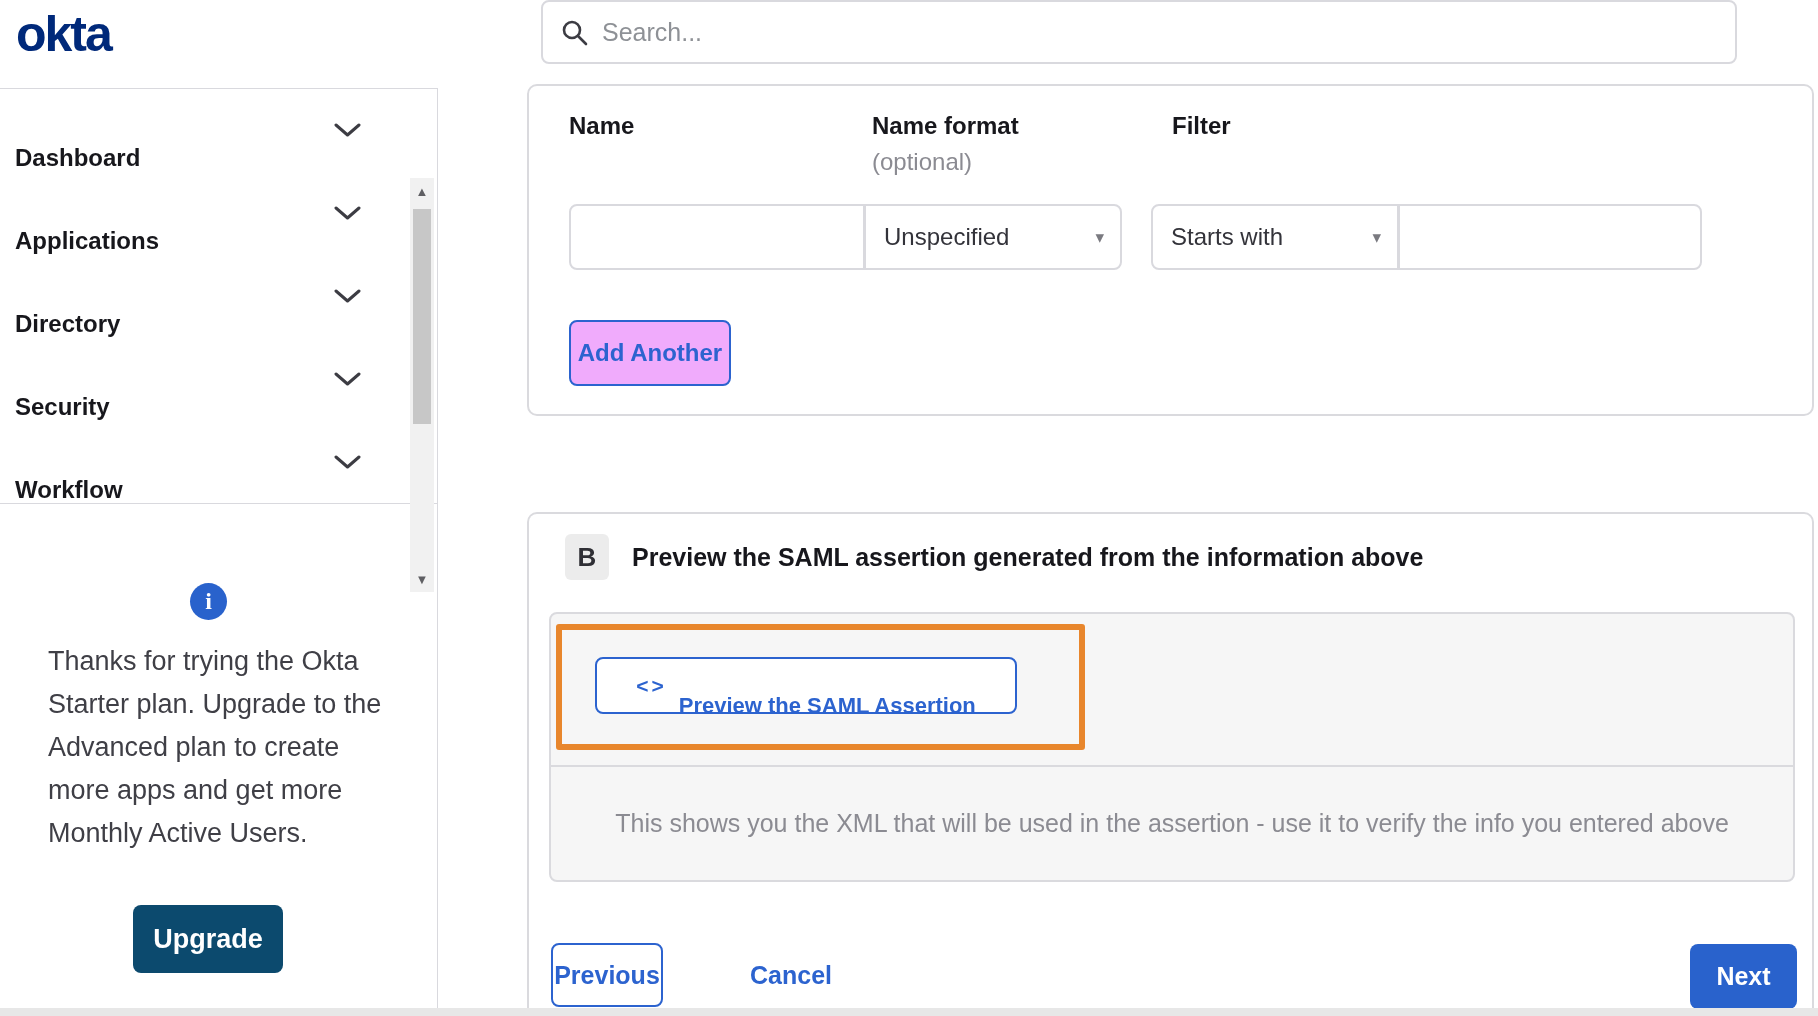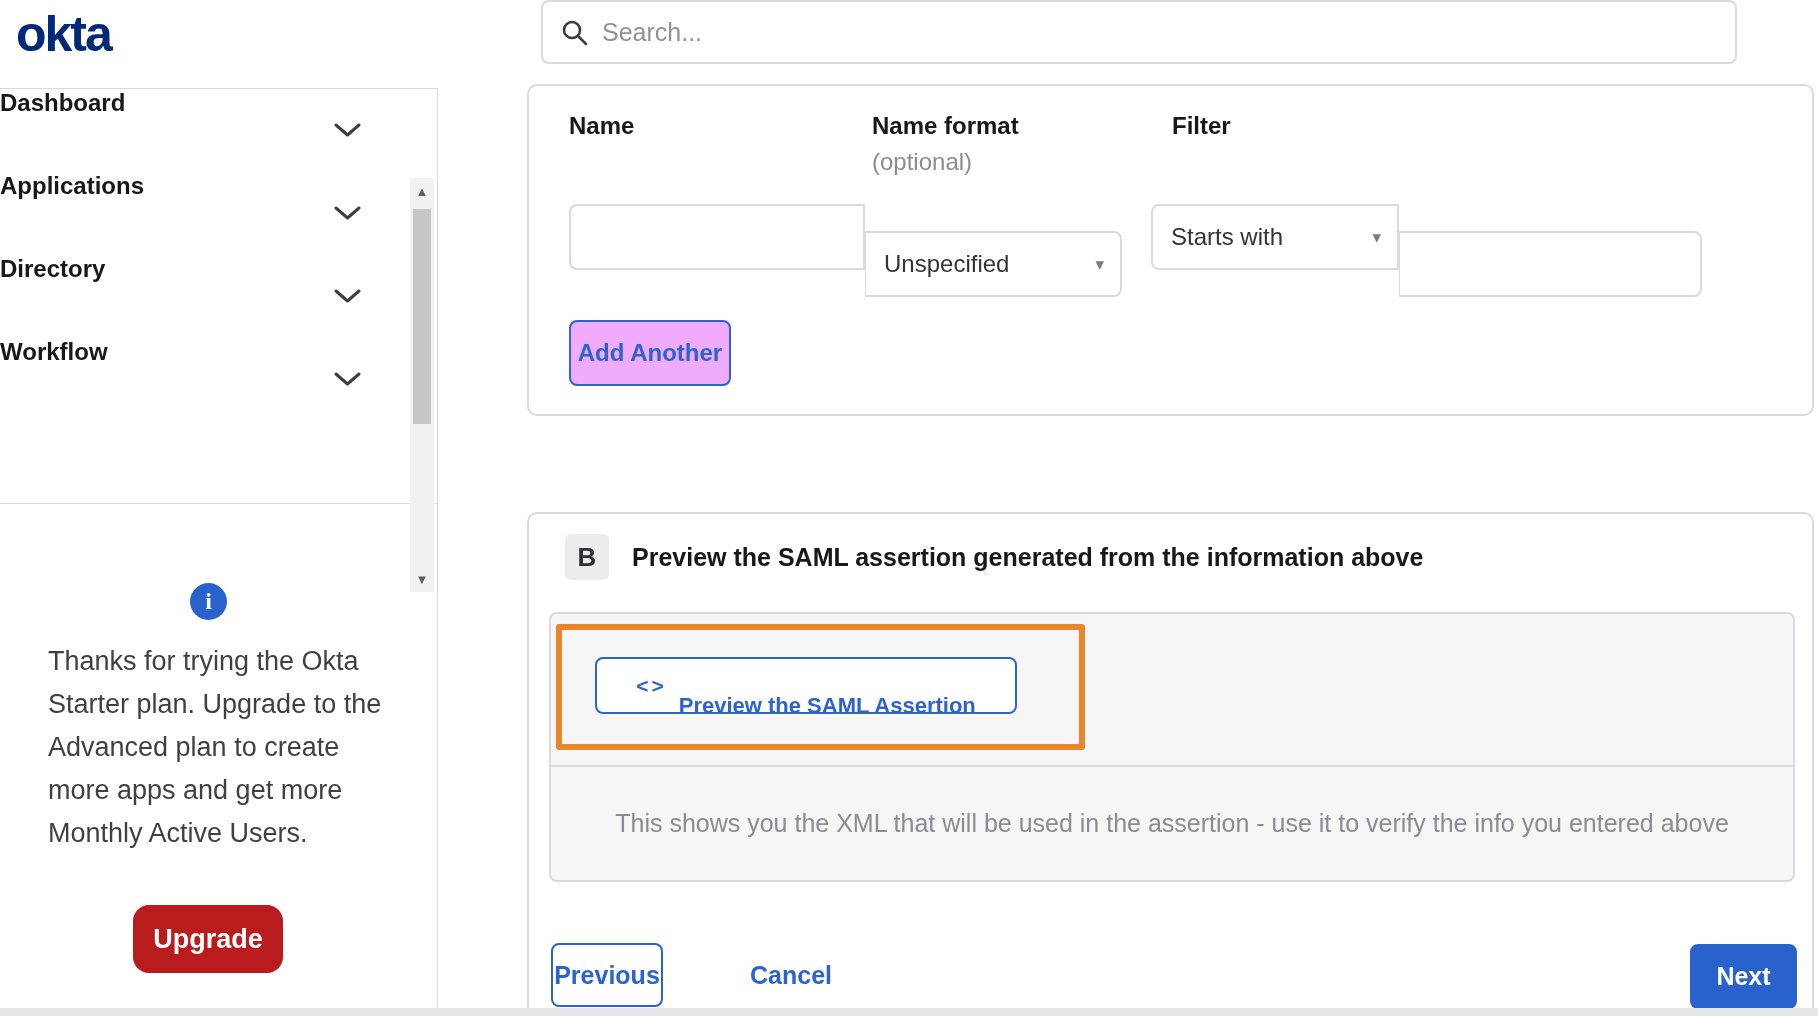--- a/index.html
+++ b/index.html
@@ -27,22 +27,22 @@
   }
   .search-box input::placeholder { color: #8e9196; }
 
   
   .sidebar-nav {
     position: absolute; left: 0; top: 88px; width: 437px; height: 416px;
     border-top: 1px solid #d9d9de; border-bottom: 1px solid #d9d9de;
     background: #fff;
   }
   .nav-item {
-    position: relative; height: 83px; display: flex; align-items: flex-start;
-    padding-left: 0; cursor: pointer;
+    position: relative; height: 83px; display: flex; align-items: flex-end;
+    padding-left: 15px; cursor: pointer;
   }
   .nav-item .label { font-size: 24px; font-weight: 700; color: #17171c; }
   .nav-item .chev { position: absolute; right: 76px; top: 50%; transform: translateY(-50%); }
 
   .v-scrollbar {
     position: absolute; left: 410px; top: 89px; width: 24px; height: 414px;
     background: #f1f1f1;
   }
   .v-scrollbar .arrow {
     position: absolute; left: 0; width: 24px; height: 26px;
@@ -67,21 +67,21 @@
     border-radius: 50%; background: #2962cc; color: #fff;
     display: flex; align-items: center; justify-content: center;
     font-size: 24px; font-weight: 700; font-family: "Liberation Serif", "DejaVu Serif", serif;
   }
   .upsell-text {
     position: absolute; left: 48px; top: 640px; width: 338px;
     font-size: 27px; line-height: 43px; color: #3f3f46;
   }
   .upgrade-btn {
     position: absolute; left: 133px; top: 905px; width: 150px; height: 68px;
-    background: #b91c1c; border: none; border-radius: 16px;
+    background: #0c4a6e; border: none; border-radius: 8px;
     color: #fff; font-size: 27px; font-weight: 700; font-family: inherit;
     display: flex; align-items: center; justify-content: center; cursor: pointer;
   }
 
   
   .card-a {
     position: absolute; left: 527px; top: 84px; width: 1287px; height: 332px;
     border: 2px solid #dadade; border-radius: 10px; background: #fff;
   }
   .col-label { position: absolute; top: 26px; font-size: 24px; font-weight: 700; color: #17171c; }
@@ -90,21 +90,21 @@
     position: absolute; top: 118px; height: 66px; background: #fff;
     border: 2px solid #d9d9de; font-size: 24px; color: #33333a;
   }
   input.fld { outline: none; padding: 0 16px; font-family: inherit; }
   .sel {
     display: flex; align-items: center; justify-content: space-between;
     padding: 0 16px 0 18px; cursor: pointer;
   }
   .sel .caret { font-size: 17px; color: #7a7a80; }
   .grp-left  { border-radius: 8px 0 0 8px; }
-  .grp-right { border-radius: 0 8px 8px 0; border-left: 1px solid #d9d9de; margin-top: 27px; }
+  .grp-right { border-radius: 0 8px 8px 0; border-left: 1px solid #d9d9de; }
   .add-another-btn {
     position: absolute; left: 40px; top: 234px; width: 162px; height: 66px;
     background: #f0abfc; border: 2px solid #2c63cf; border-radius: 8px;
     color: #2c63cf; font-size: 24px; font-weight: 700; font-family: inherit;
     display: flex; align-items: center; justify-content: center; cursor: pointer;
   }
 
   
   .card-b {
     position: absolute; left: 527px; top: 512px; width: 1287px; height: 504px;
@@ -195,20 +195,26 @@
         <polyline points="2,2 13.5,12 25,2" fill="none" stroke="#3c3c43" stroke-width="3" stroke-linecap="round" stroke-linejoin="round"></polyline>
       </svg>
     </div>
     <div class="nav-item">
       <span class="label">Directory</span>
       <svg class="chev" width="27" height="16" viewBox="0 0 27 16">
         <polyline points="2,2 13.5,12 25,2" fill="none" stroke="#3c3c43" stroke-width="3" stroke-linecap="round" stroke-linejoin="round"></polyline>
       </svg>
     </div>
     <div class="nav-item">
+      <span class="label">Security</span>
+      <svg class="chev" width="27" height="16" viewBox="0 0 27 16">
+        <polyline points="2,2 13.5,12 25,2" fill="none" stroke="#3c3c43" stroke-width="3" stroke-linecap="round" stroke-linejoin="round"></polyline>
+      </svg>
+    </div>
+    <div class="nav-item">
       <span class="label">Workflow</span>
       <svg class="chev" width="27" height="16" viewBox="0 0 27 16">
         <polyline points="2,2 13.5,12 25,2" fill="none" stroke="#3c3c43" stroke-width="3" stroke-linecap="round" stroke-linejoin="round"></polyline>
       </svg>
     </div>
 
     <div class="v-scrollbar">
       <span class="arrow up">▲</span>
       <span class="thumb"></span>
       <span class="arrow down">▼</span>

